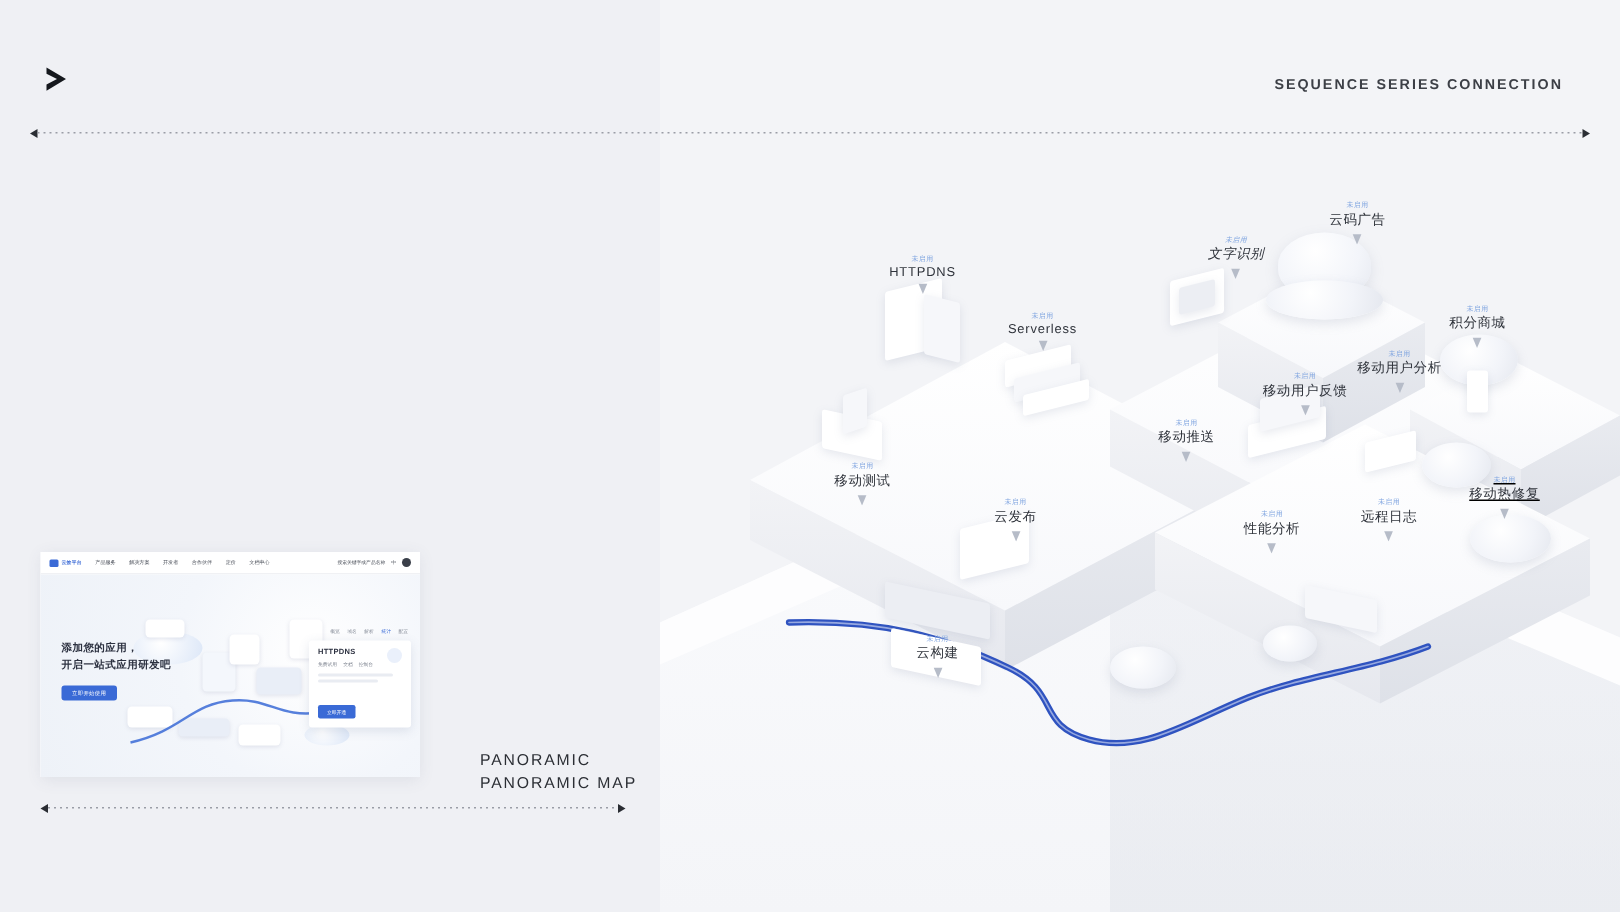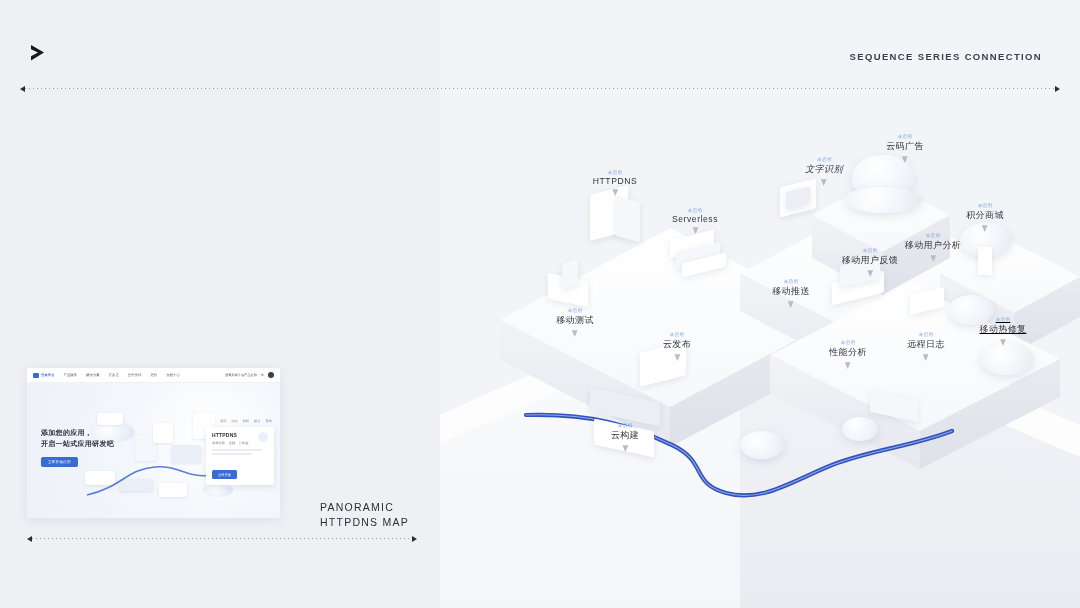--- a/index.html
+++ b/index.html
@@ -243,21 +243,21 @@
   </div>
 
   <div class="rule rule-bottom">
     <div class="head left"></div>
     <div class="line"></div>
     <div class="head right"></div>
   </div>
 
   <div class="caption">
     <span>PANORAMIC</span><br>
-    <span>HTTPDNS MAP</span>
+    <span>PANORAMIC MAP</span>
   </div>
 
   <div class="scene">
 
     <svg width="640" height="513" style="position:absolute;left:0;top:0;">
       <defs>
         <linearGradient id="gTop" x1="0" y1="0" x2="0" y2="1">
           <stop offset="0%" stop-color="#ffffff"></stop>
             <stop offset="100%" stop-color="#f7f8fb"></stop>
         </linearGradient>

